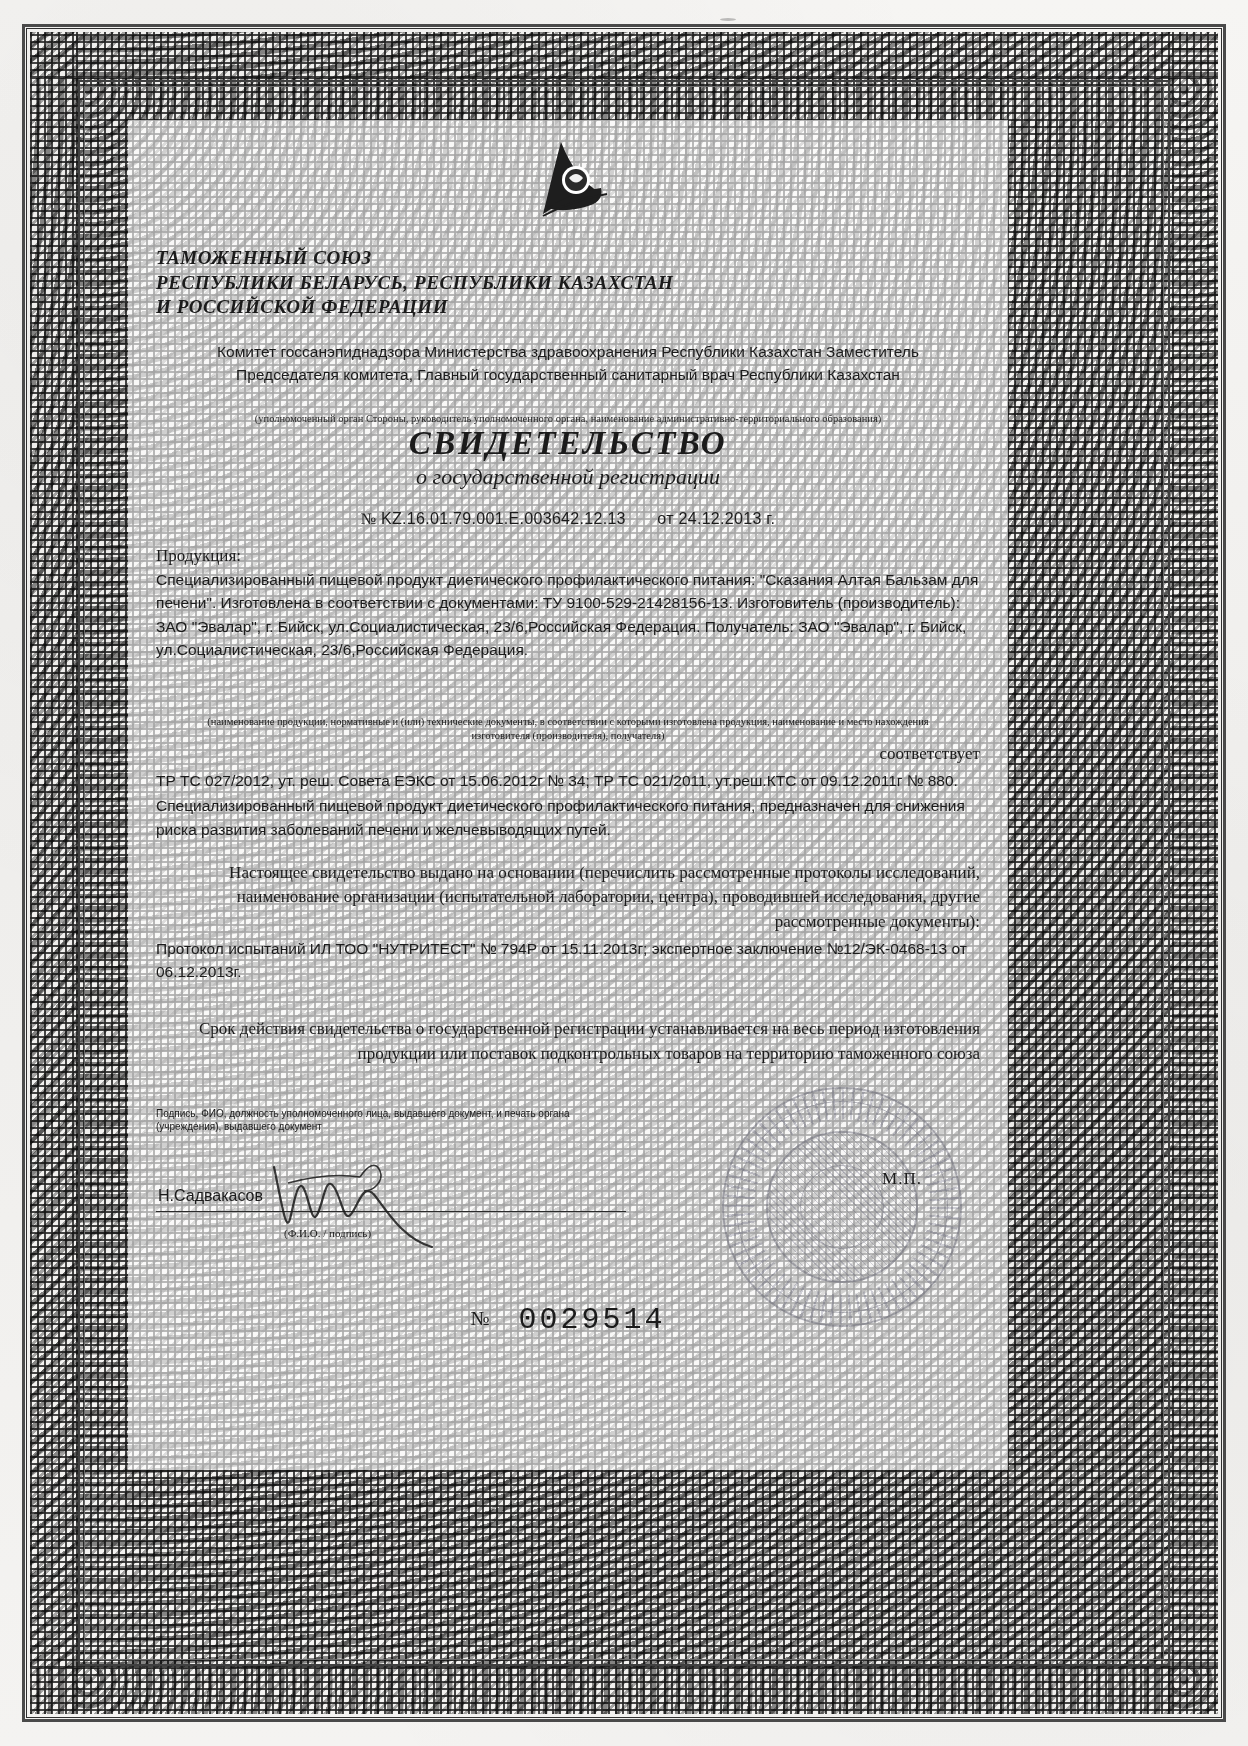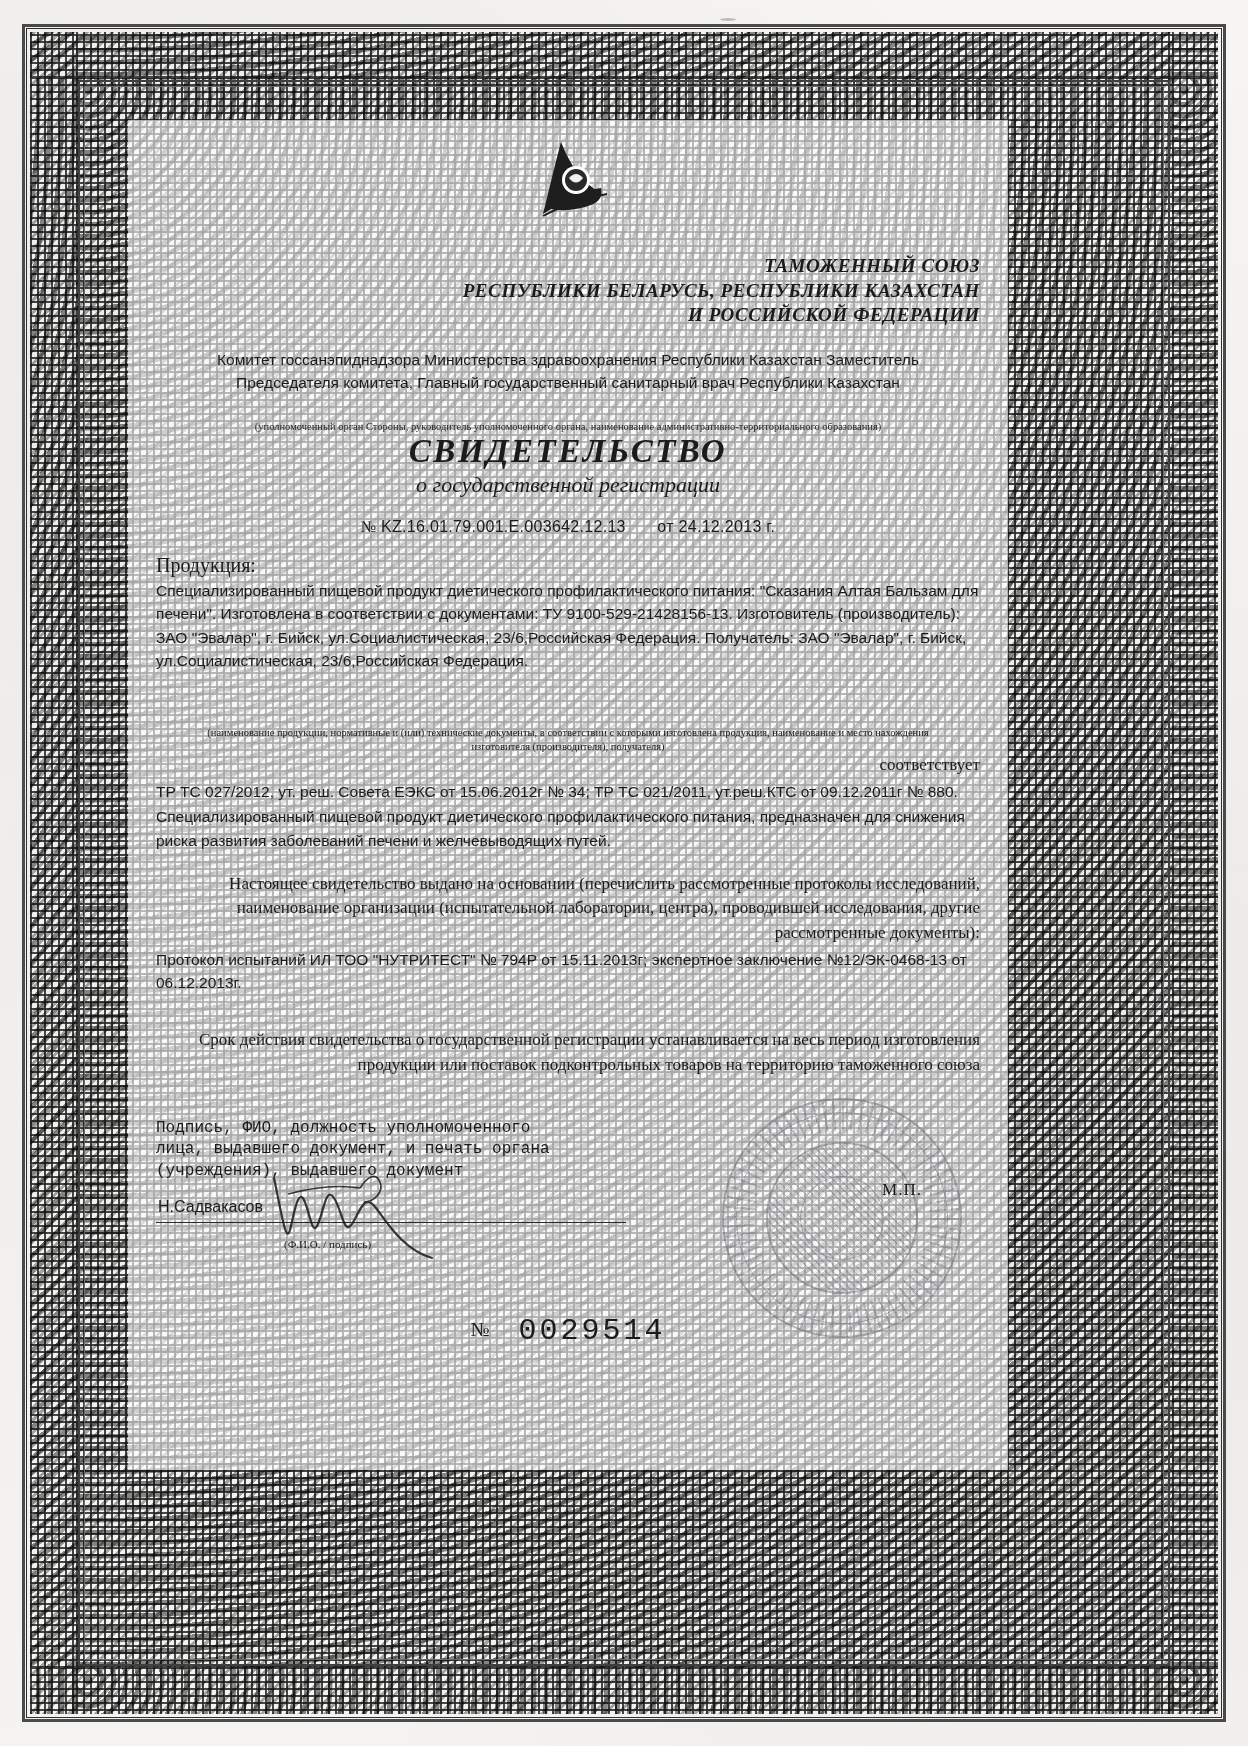--- a/index.html
+++ b/index.html
@@ -99,28 +99,28 @@
   }
 
   .emblem {
     text-align: center;
     height: 104px;
     position: relative;
   }
   .emblem svg { display: inline-block; }
 
   .org-title {
-    text-align: right;
+    text-align: left;
     font-family: "Liberation Serif", serif;
     font-weight: bold;
     font-style: italic;
     font-size: 19px;
     letter-spacing: 0.6px;
     line-height: 1.3;
-    margin-top: 12px;
+    margin-top: 4px;
   }
   .org-title div { white-space: nowrap; }
 
   .authority {
     text-align: center;
     font-size: 15.5px;
     line-height: 1.45;
     margin-top: 21px;
     padding: 0 10px;
   }
@@ -153,21 +153,21 @@
     text-align: center;
     font-size: 16px;
     margin-top: 20px;
     letter-spacing: 0.3px;
   }
   .doc-number-line .no { font-family: "Liberation Serif", serif; }
   .doc-number-line .gap { display: inline-block; width: 22px; }
 
   .label-serif {
     font-family: "Liberation Serif", serif;
-    font-size: 20px;
+    font-size: 17px;
     margin-top: 18px;
   }
 
   .body-text {
     font-size: 15.5px;
     line-height: 1.5;
     margin-top: 2px;
   }
   .body-serif {
     font-family: "Liberation Serif", serif;
@@ -189,22 +189,22 @@
 
   .indent { text-indent: 14px; }
 
   
   .sign-area {
     position: relative;
     margin-top: 40px;
     height: 190px;
   }
   .sign-note {
-    font-family: Liberation Mono, monospace;
-    font-size: 16px;
+    font-family: Liberation Sans, sans-serif;
+    font-size: 10px;
     line-height: 1.35;
     width: 420px;
   }
   .sign-line {
     position: absolute;
     left: 0;
     top: 104px;
     width: 470px;
     border-bottom: 1px solid #2b2b2b;
   }

